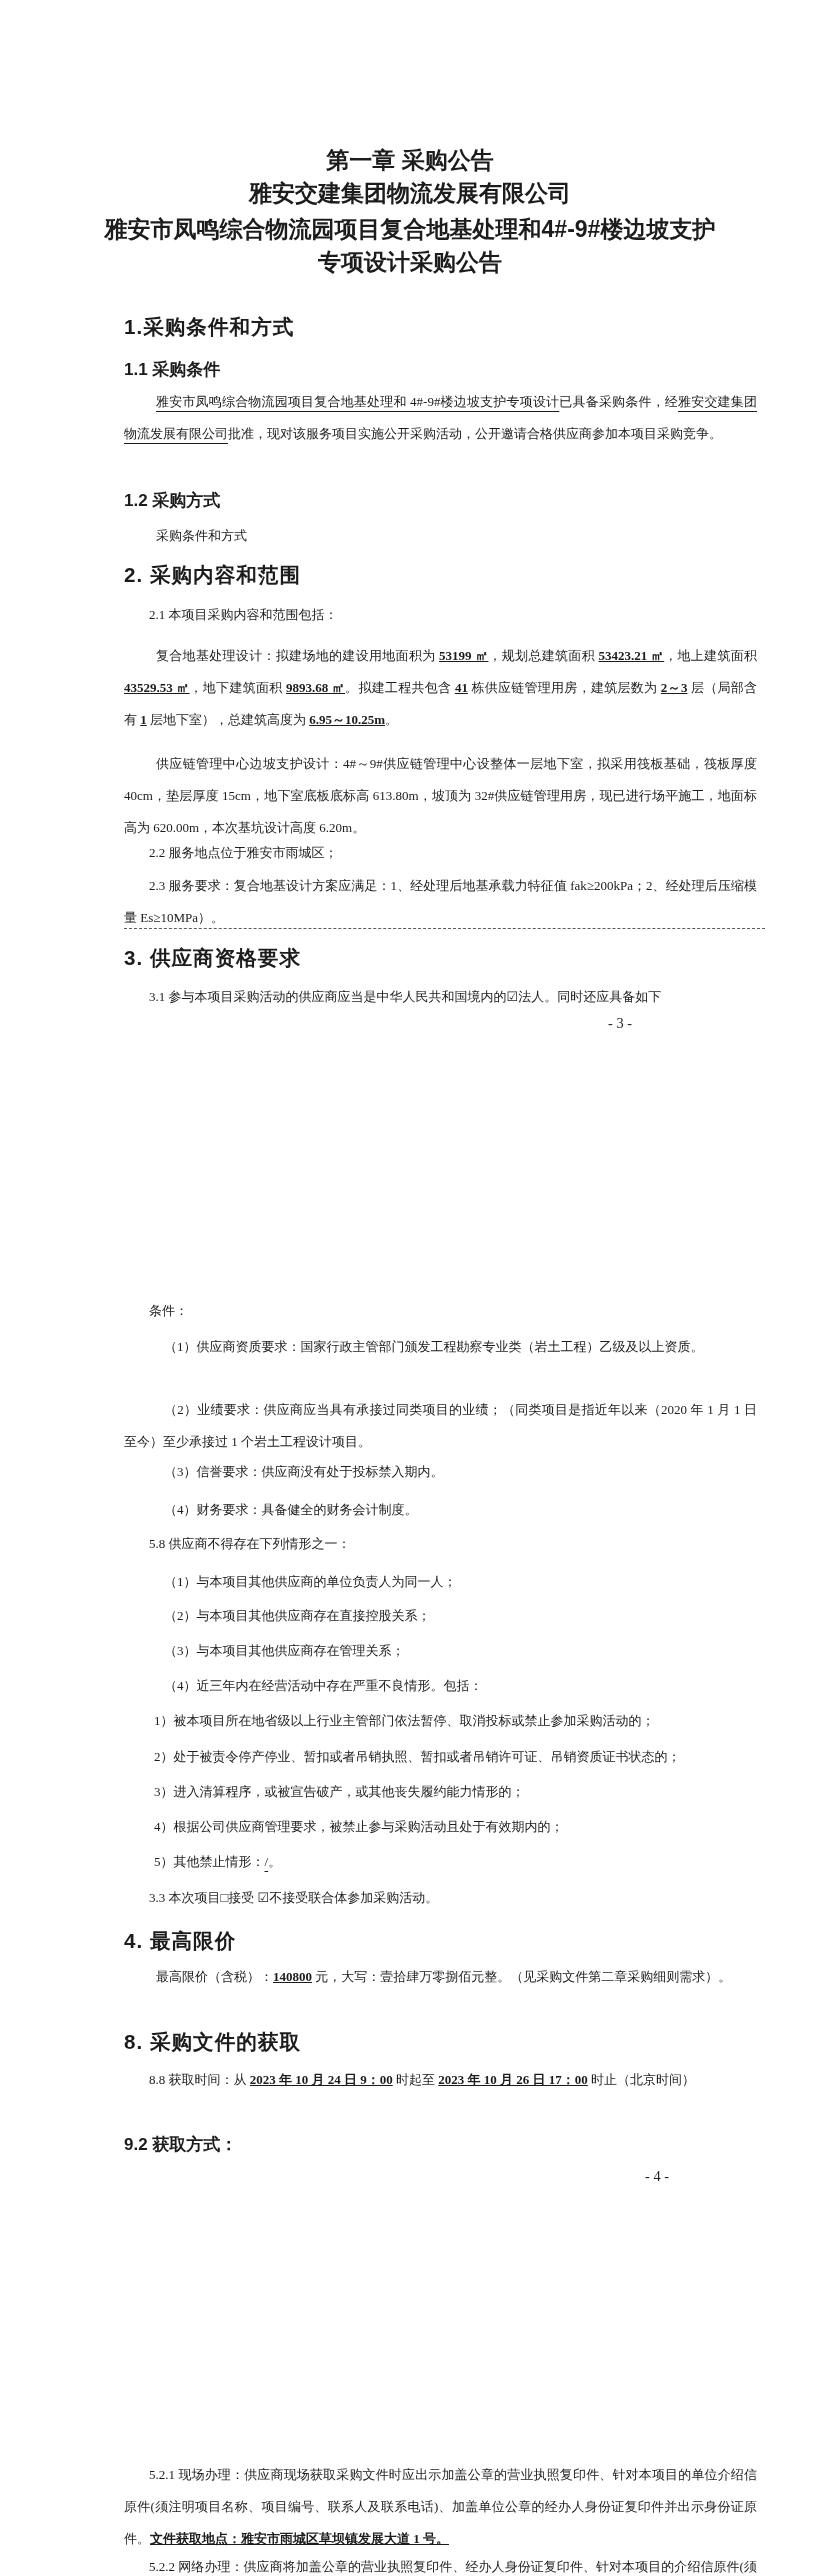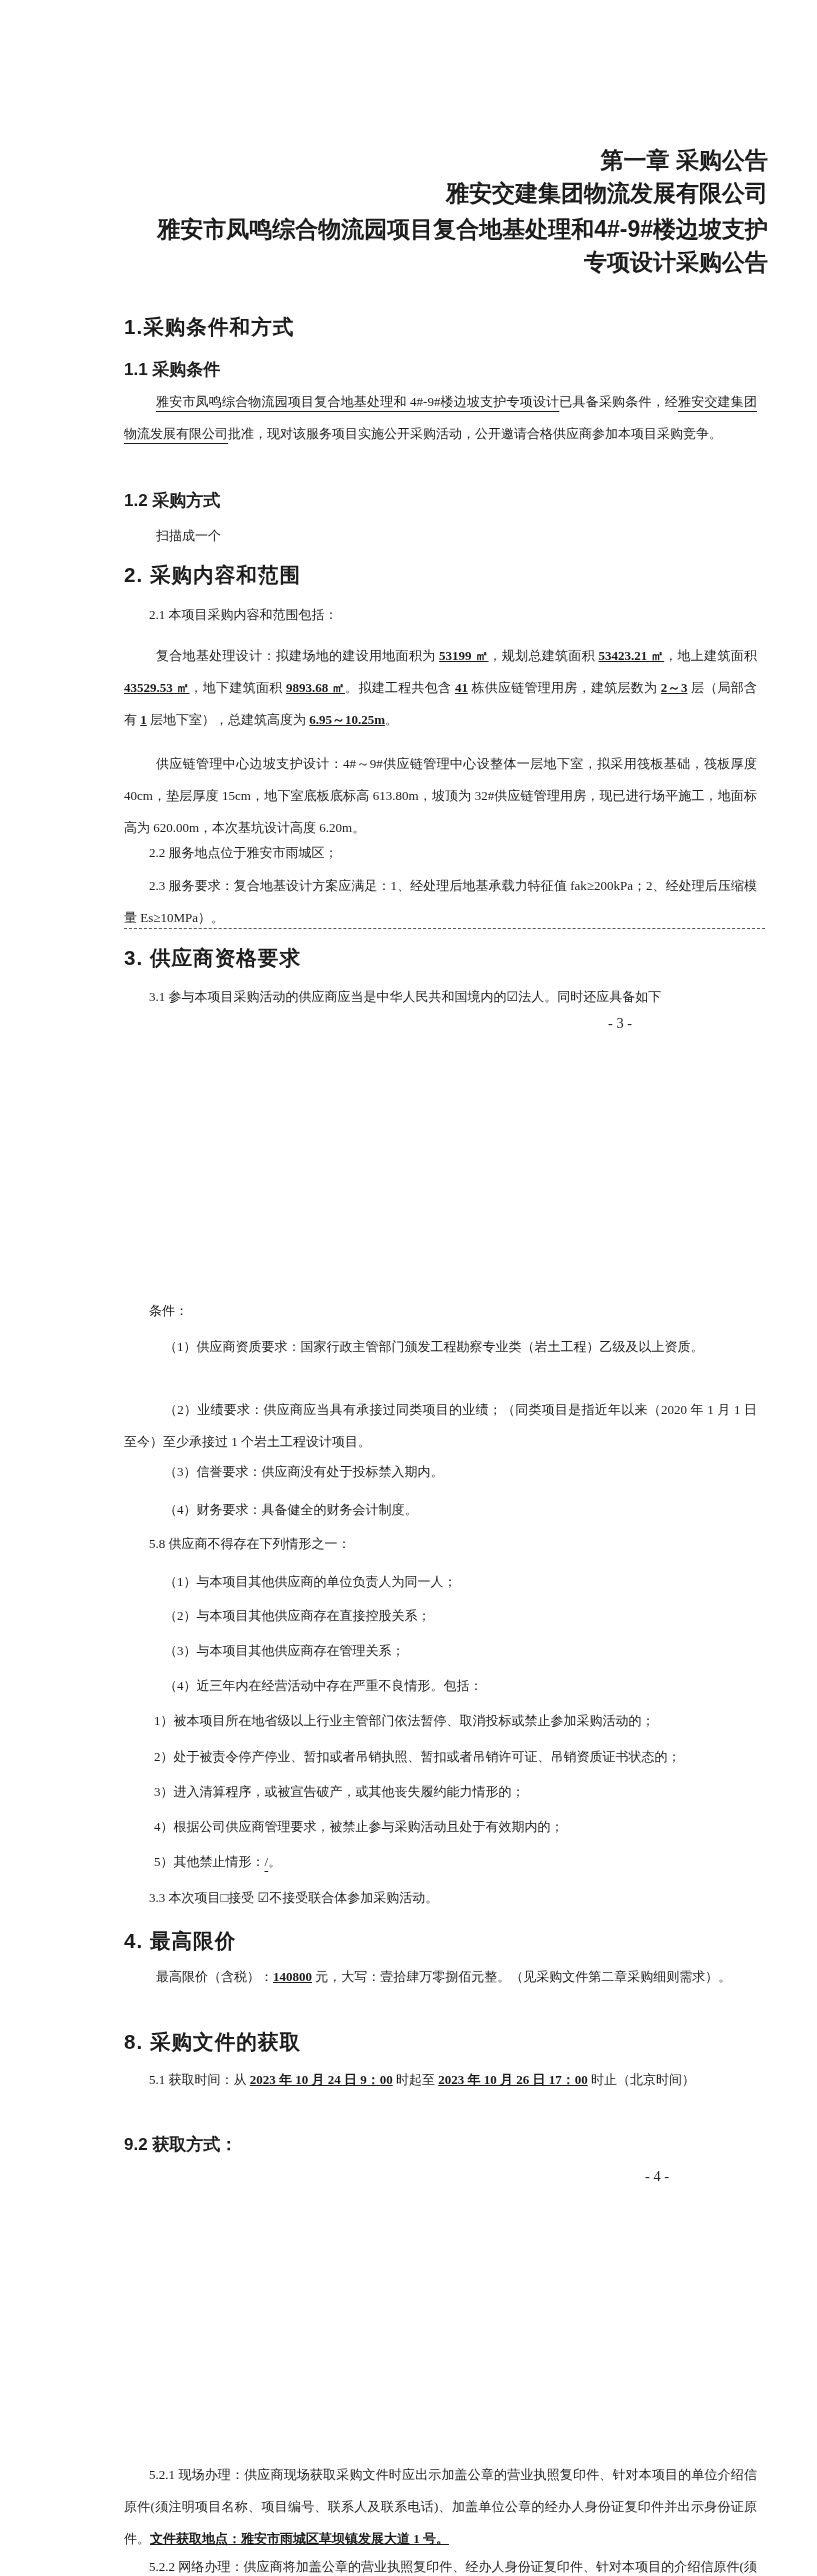--- a/index.html
+++ b/index.html
@@ -11,21 +11,21 @@
     color:#1c1c1c;
     overflow:hidden;
   }
   .blk{
     position:absolute;left:124px;width:633px;
     font-size:13px;line-height:32px;
     text-align:justify;
   }
   .center{left:52px;width:716px;text-align:center;}
   .hsans{font-family:"Liberation Sans","DejaVu Sans",sans-serif;font-weight:bold;}
-  .h-title{font-size:23px;line-height:34px;text-align:right;}
+  .h-title{font-size:23px;line-height:34px;}
   .h-sec{font-size:20.6px;line-height:26px;letter-spacing:1px;}
   .h-sub{font-size:17px;line-height:24px;}
   .i15{text-indent:25px;}
   .i2{text-indent:32px;}
   .i26{text-indent:40px;}
   .i19{text-indent:30px;}
   .u{text-decoration:underline;text-underline-offset:4.6px;text-decoration-thickness:1px;}
   .b{font-weight:bold;text-decoration:underline;}
   .pageno{position:absolute;font-size:14.4px;line-height:17.5px;color:#222;}
   .rule-dashed{position:absolute;left:124px;width:641px;height:0;border-top:1.5px dashed #5a5a5a;}
@@ -37,21 +37,21 @@
 
   <div class="blk center hsans h-title" style="top:143px">第一章 采购公告</div>
   <div class="blk center hsans h-title" style="top:176px">雅安交建集团物流发展有限公司</div>
   <div class="blk center hsans h-title" style="top:212px">雅安市凤鸣综合物流园项目复合地基处理和4#-9#楼边坡支护</div>
   <div class="blk center hsans h-title" style="top:245px">专项设计采购公告</div>
 
   <div class="blk hsans h-sec" style="top:314px">1.采购条件和方式</div>
   <div class="blk hsans h-sub" style="top:358px">1.1 采购条件</div>
   <div class="blk i2" style="top:386px"><span class="u">雅安市凤鸣综合物流园项目复合地基处理和 4#-9#楼边坡支护专项设计</span><span>已具备采购条件，经</span><span class="u">雅安交建集团物流发展有限公司</span><span>批准，现对该服务项目实施公开采购活动，公开邀请合格供应商参加本项目采购竞争。</span></div>
   <div class="blk hsans h-sub" style="top:489px">1.2 采购方式</div>
-  <div class="blk i2" style="top:520px">扫描成一个</div>
+  <div class="blk i2" style="top:520px">采购条件和方式</div>
 
   <div class="blk hsans h-sec" style="top:562px">2. 采购内容和范围</div>
   <div class="blk i15" style="top:599px">2.1 本项目采购内容和范围包括：</div>
   <div class="blk i2" style="top:640px"><span>复合地基处理设计：拟建场地的建设用地面积为 </span><span class="b">53199 ㎡</span><span>，规划总建筑面积 </span><span class="b">53423.21 ㎡</span><span>，地上建筑面积 </span><span class="b">43529.53 ㎡</span><span>，地下建筑面积 </span><span class="b">9893.68 ㎡</span><span>。拟建工程共包含 </span><span class="b">41</span><span> 栋供应链管理用房，建筑层数为 </span><span class="b">2～3</span><span> 层（局部含有 </span><span class="b">1</span><span> 层地下室），总建筑高度为 </span><span class="b">6.95～10.25m</span><span>。</span></div>
   <div class="blk i2" style="top:748px">供应链管理中心边坡支护设计：4#～9#供应链管理中心设整体一层地下室，拟采用筏板基础，筏板厚度 40cm，垫层厚度 15cm，地下室底板底标高 613.80m，坡顶为 32#供应链管理用房，现已进行场平施工，地面标高为 620.00m，本次基坑设计高度 6.20m。</div>
   <div class="blk i15" style="top:837px">2.2 服务地点位于雅安市雨城区；</div>
   <div class="blk i15" style="top:870px">2.3 服务要求：复合地基设计方案应满足：1、经处理后地基承载力特征值 fak≥200kPa；2、经处理后压缩模量 Es≥10MPa）。</div>
   <div class="rule-dashed" style="top:928px"></div>
 
   <div class="blk hsans h-sec" style="top:945px">3. 供应商资格要求</div>
@@ -73,21 +73,21 @@
   <div class="blk i19" style="top:1741px">2）处于被责令停产停业、暂扣或者吊销执照、暂扣或者吊销许可证、吊销资质证书状态的；</div>
   <div class="blk i19" style="top:1776px">3）进入清算程序，或被宣告破产，或其他丧失履约能力情形的；</div>
   <div class="blk i19" style="top:1811px">4）根据公司供应商管理要求，被禁止参与采购活动且处于有效期内的；</div>
   <div class="blk i19" style="top:1846px"><span>5）其他禁止情形：</span><span class="u">/</span><span>。</span></div>
   <div class="blk i15" style="top:1882px">3.3 本次项目□接受 ☑不接受联合体参加采购活动。</div>
 
   <div class="blk hsans h-sec" style="top:1928px">4. 最高限价</div>
   <div class="blk i2" style="top:1961px"><span>最高限价（含税）：</span><span class="b">140800</span><span> 元，大写：壹拾肆万零捌佰元整。（见采购文件第二章采购细则需求）。</span></div>
 
   <div class="blk hsans h-sec" style="top:2029px">8. 采购文件的获取</div>
-  <div class="blk i15" style="top:2064px"><span>5.1 获取时间：从 </span><span class="b">2023 年 10 月 24 日 9：00</span><span> 时起至 </span><span class="b">2023 年 10 月 26 日 17：00</span><span> 时止（北京时间）</span></div>
+  <div class="blk i15" style="top:2064px"><span>8.8 获取时间：从 </span><span class="b">2023 年 10 月 24 日 9：00</span><span> 时起至 </span><span class="b">2023 年 10 月 26 日 17：00</span><span> 时止（北京时间）</span></div>
   <div class="blk hsans h-sub" style="top:2133px">9.2 获取方式：</div>
   <div class="pageno" style="top:2168px;left:645px">- 4 -</div>
 
   <div class="blk i15" style="top:2459px"><span>5.2.1 现场办理：供应商现场获取采购文件时应出示加盖公章的营业执照复印件、针对本项目的单位介绍信原件(须注明项目名称、项目编号、联系人及联系电话)、加盖单位公章的经办人身份证复印件并出示身份证原件。</span><span class="b">文件获取地点：雅安市雨城区草坝镇发展大道 1 号。</span></div>
   <div class="blk i15" style="top:2551px">5.2.2 网络办理：供应商将加盖公章的营业执照复印件、经办人身份证复印件、针对本项目的介绍信原件(须注明项目名称、项目编号、联系人及联系电话)扫描成一个 PDF 文件，命名为供应商名称+项目名称报名资料，发送至 2099174793@qq.com，开标时将原件递交采购机构。</div>
 
 </div>
 
 
 </body></html>

